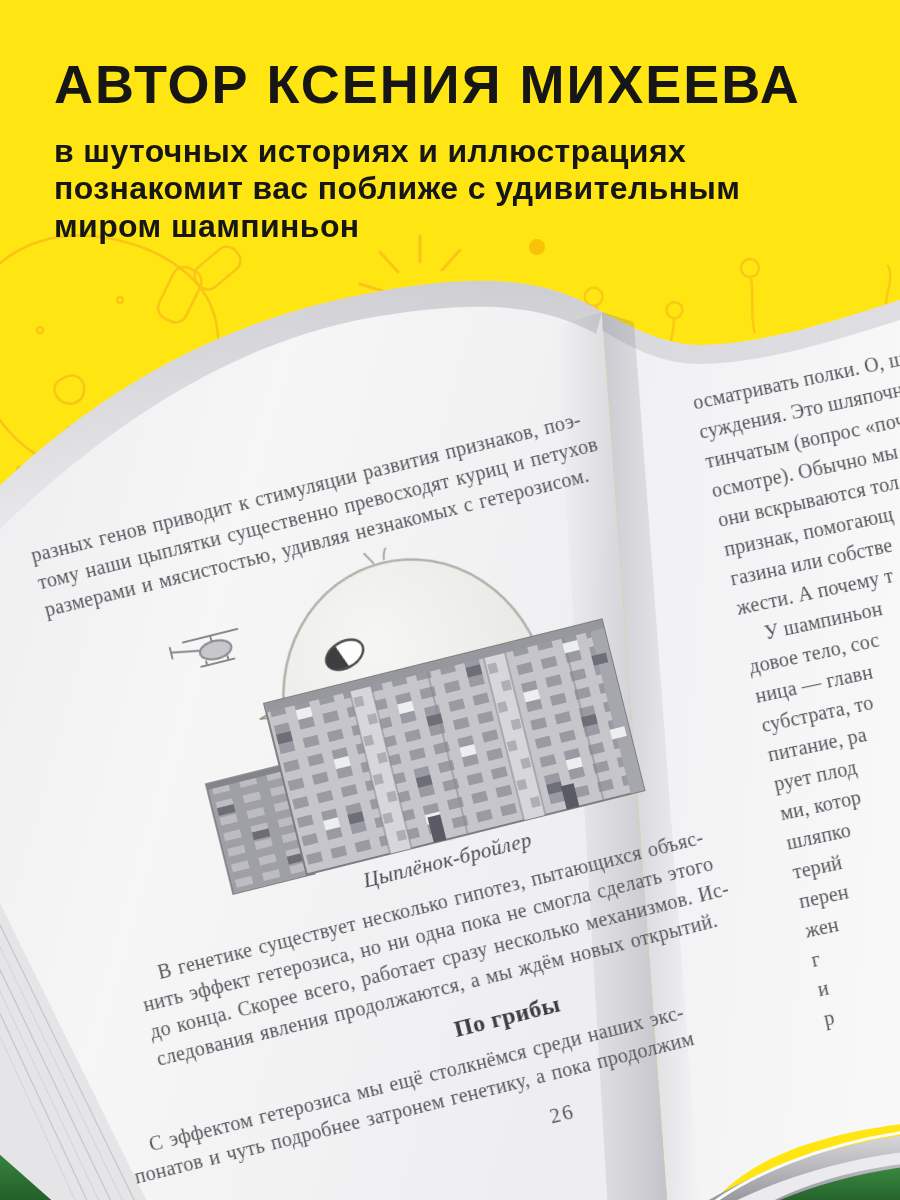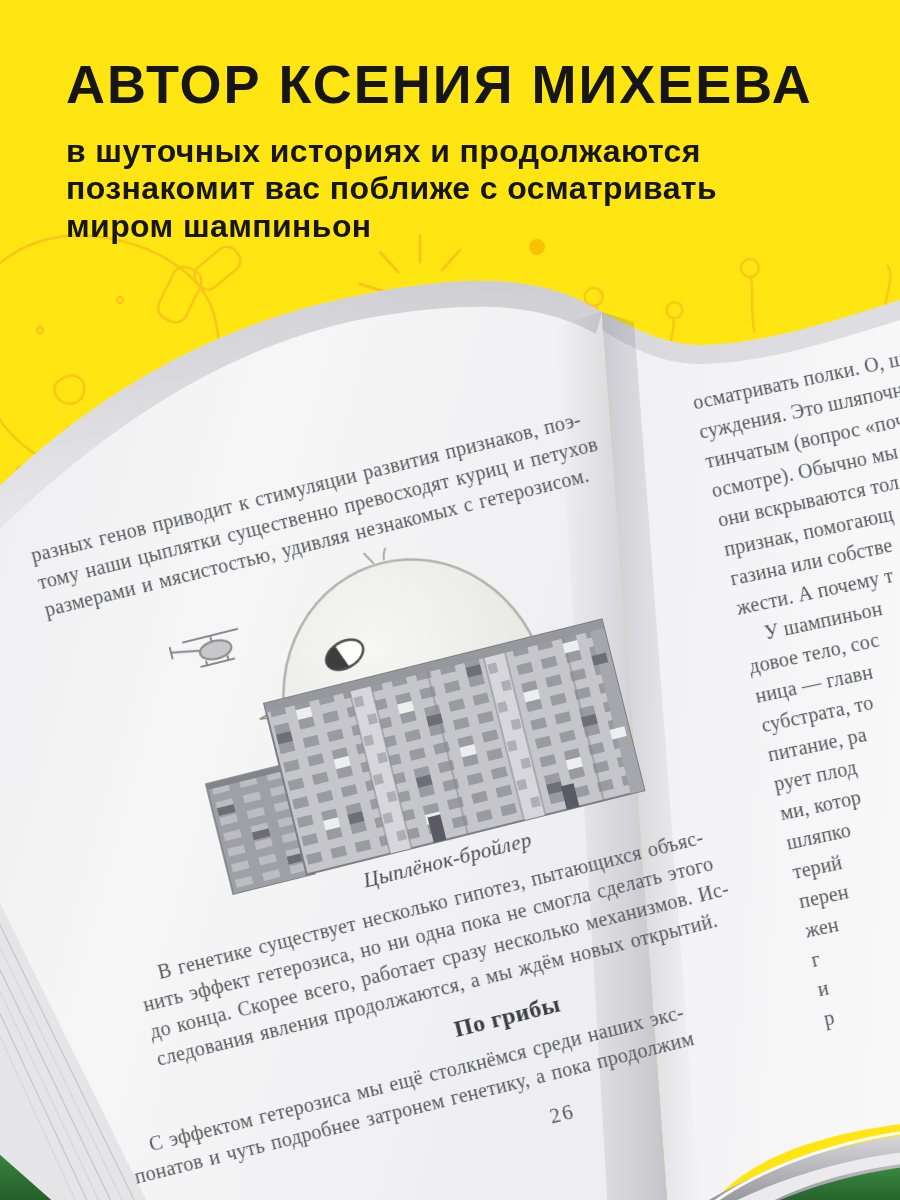--- a/index.html
+++ b/index.html
@@ -3,21 +3,21 @@
 <meta charset="utf-8">
 <style>
   html,body { margin:0; padding:0; background:#ddd; }
   .stage {
     position:relative; width:900px; height:1200px; overflow:hidden;
     background:#ffe511; font-family:"Liberation Sans", sans-serif;
   }
   .stage > svg { position:absolute; left:0; top:0; }
 
   
-  .banner { position:absolute; left:66px; top:56px; z-index:5; color:#161616; }
+  .banner { position:absolute; left:54px; top:56px; z-index:5; color:#161616; }
   .banner h1 {
     margin:0 0 20px 0; font-size:54px; font-weight:900; letter-spacing:2px;
     line-height:1.05; white-space:nowrap;
   }
   .banner .sub div {
     font-size:32px; font-weight:bold; line-height:1.17; letter-spacing:.4px;
     white-space:nowrap;
   }
 
   .doodles { z-index:1; }
@@ -108,22 +108,22 @@
           <path d="M 0,-40 C 8,-25 -8,-5 0,12 C 6,24 -4,36 0,48"></path>
         </g>
       </g>
     </g>
     <circle cx="537" cy="247" r="8" fill="#f7b500" opacity="0.75"></circle>
   </svg>
 
   <header class="banner">
     <h1>АВТОР КСЕНИЯ МИХЕЕВА</h1>
     <div class="sub">
-      <div>в шуточных историях и продолжаются</div>
-      <div>познакомит вас поближе с осматривать</div>
+      <div>в шуточных историях и иллюстрациях</div>
+      <div>познакомит вас поближе с удивительным</div>
       <div>миром шампиньон</div>
     </div>
   </header>
 
   <svg class="book" width="900" height="1200" viewBox="0 0 900 1200">
     <defs>
       <linearGradient id="pageL" x1="0" y1="0" x2="1" y2="0.35">
         <stop offset="0" stop-color="#ececee"></stop>
         <stop offset="0.45" stop-color="#f6f6f7"></stop>
         <stop offset="1" stop-color="#eeeef0"></stop>

